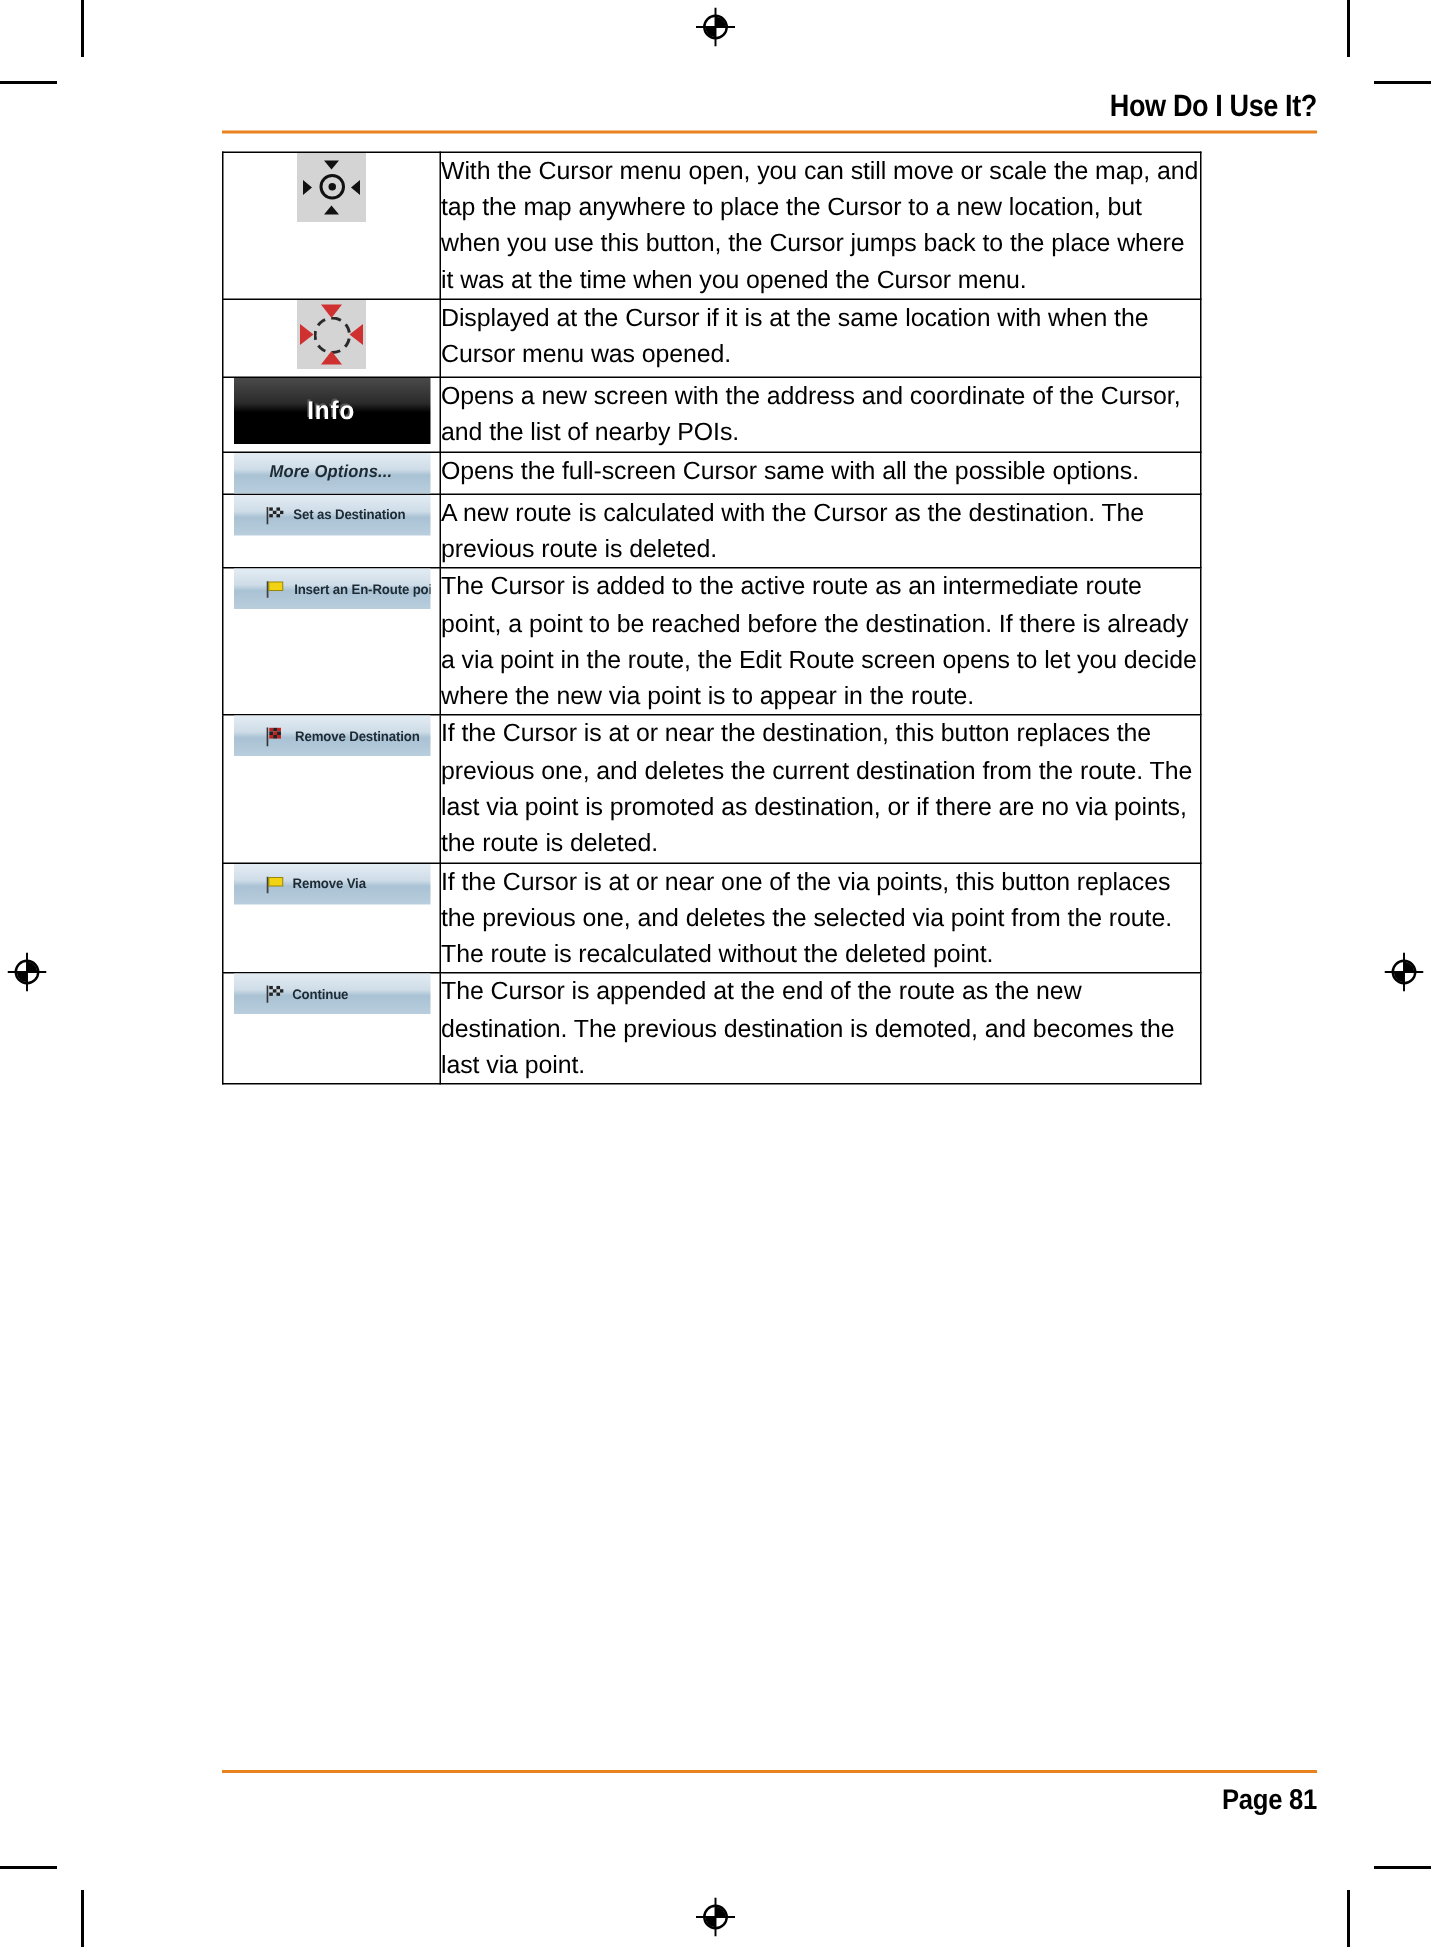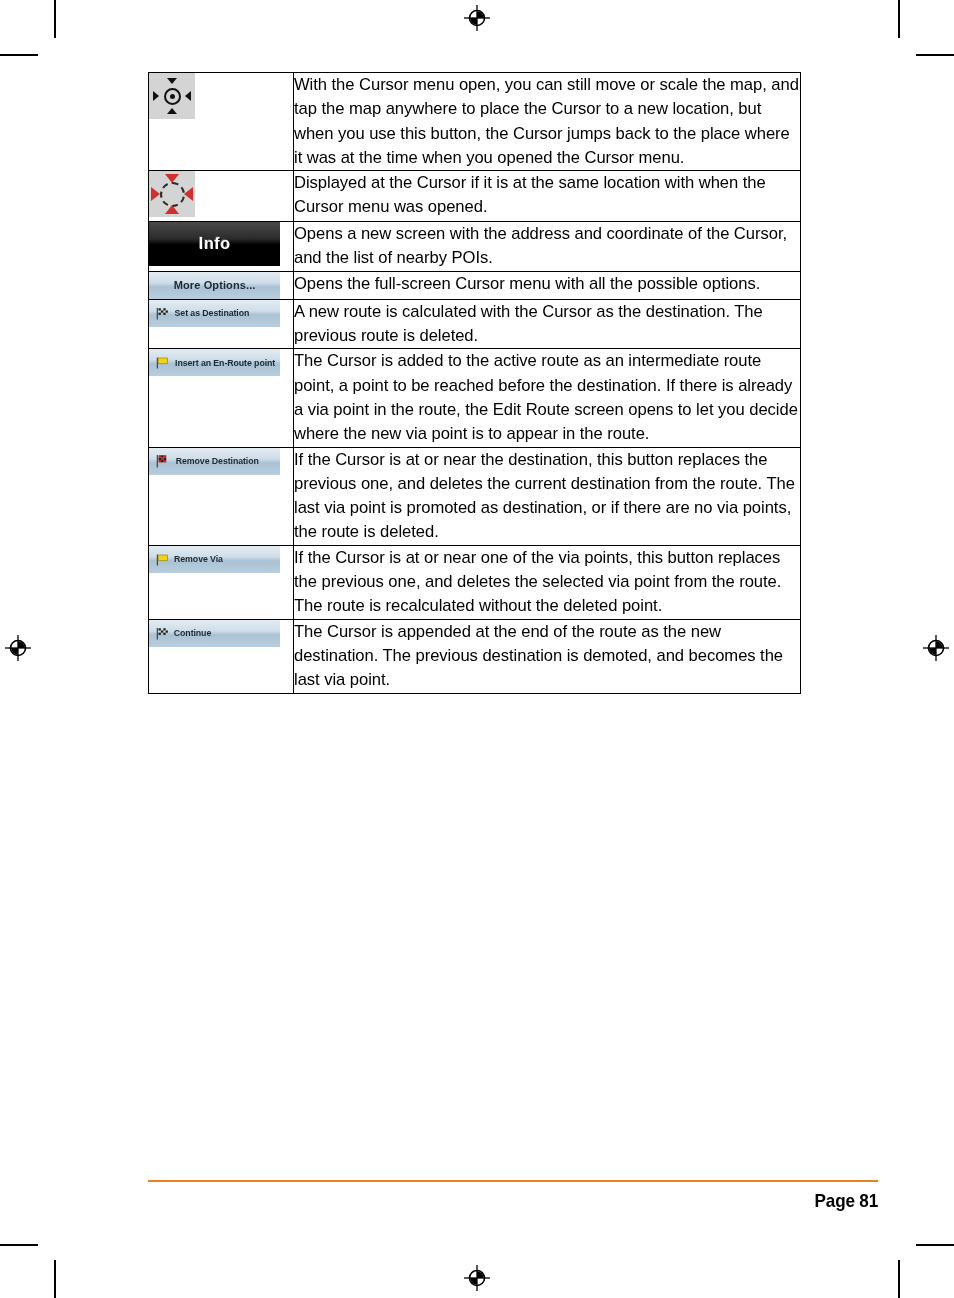--- a/index.html
+++ b/index.html
@@ -60,20 +60,21 @@
     margin-top: 12px;
     table-layout: fixed;
   }
   table.ref-table td {
     border: 1.6px solid #000;
     vertical-align: top;
     padding: 0;
   }
   td.icon-cell {
     width: 144px;
+    text-align: center;
     padding: 9px 4px 9px 4px;
   }
   td.desc-cell {
     padding: 7px 10px 8px 10px;
     font-size: 16.6px;
     line-height: 1.465;
     color: #000;
     letter-spacing: -0.05px;
   }
 
@@ -181,24 +182,24 @@
   }
 
   
   .btn-blue {
     width: 131px;
     height: 27px;
     background: linear-gradient(to bottom, #e3ecf3 0%, #cfdde8 40%, #a9c2d4 55%, #b9cedd 100%);
     display: flex;
     align-items: center;
     box-sizing: border-box;
-    padding: 0 7px;
+    padding: 0 21px;
     overflow: hidden;
   }
-  .btn-blue.centered { justify-content: center; padding: 0; }
+  .btn-blue.centered { justify-content: center; padding: 0; font-style: italic; }
   .btn-blue .lbl {
     font-size: 9.2px;
     font-weight: bold;
     color: #1d2a33;
     white-space: nowrap;
     letter-spacing: -0.1px;
     transform: scaleX(0.96);
   }
   .btn-blue.big .lbl {
     font-size: 11.5px;
@@ -276,20 +277,24 @@
 <svg class="reg" style="left:923px; top:635px;" viewBox="0 0 26 26">
   <line x1="13" y1="0" x2="13" y2="26" stroke="#000" stroke-width="1.3"></line>
   <line x1="0" y1="13" x2="26" y2="13" stroke="#000" stroke-width="1.3"></line>
   <circle cx="13" cy="13" r="7.5" fill="none" stroke="#000" stroke-width="1.6"></circle>
   <path d="M13 6.2 A6.8 6.8 0 0 1 19.8 13 L13 13 Z" fill="#000"></path>
   <path d="M13 19.8 A6.8 6.8 0 0 1 6.2 13 L13 13 Z" fill="#000"></path>
 </svg>
 
 <div class="page">
 
+  <div class="header-block">
+    <div class="header-title">How Do I Use It?</div>
+    <div class="rule-orange"></div>
+  </div>
 
   <table class="ref-table">
     <tbody>
 
       <tr>
         <td class="icon-cell">
           <span class="ico-wrap">
             <span class="pad-icon">
               <i class="tri k-up"></i><i class="tri k-down"></i>
               <i class="tri k-left"></i><i class="tri k-right"></i>
@@ -327,21 +332,21 @@
       </tr>
 
       <tr>
         <td class="icon-cell">
           <span class="ico-wrap">
             <span class="btn-blue big centered">
               <span class="lbl">More Options...</span>
             </span>
           </span>
         </td>
-        <td class="desc-cell">Opens the full-screen Cursor menu with all the possible options.</td>
+        <td class="desc-cell">Opens the full-screen Cursor same with all the possible options.</td>
       </tr>
 
       <tr>
         <td class="icon-cell">
           <span class="ico-wrap">
             <span class="btn-blue">
               <span class="glyph">
                 <svg class="flag-chk" width="13" height="13" viewBox="0 0 13 13">
                   <line x1="1.3" y1="1" x2="1.3" y2="12.5" stroke="#333" stroke-width="1.1"></line>
                   <g fill="#222">

